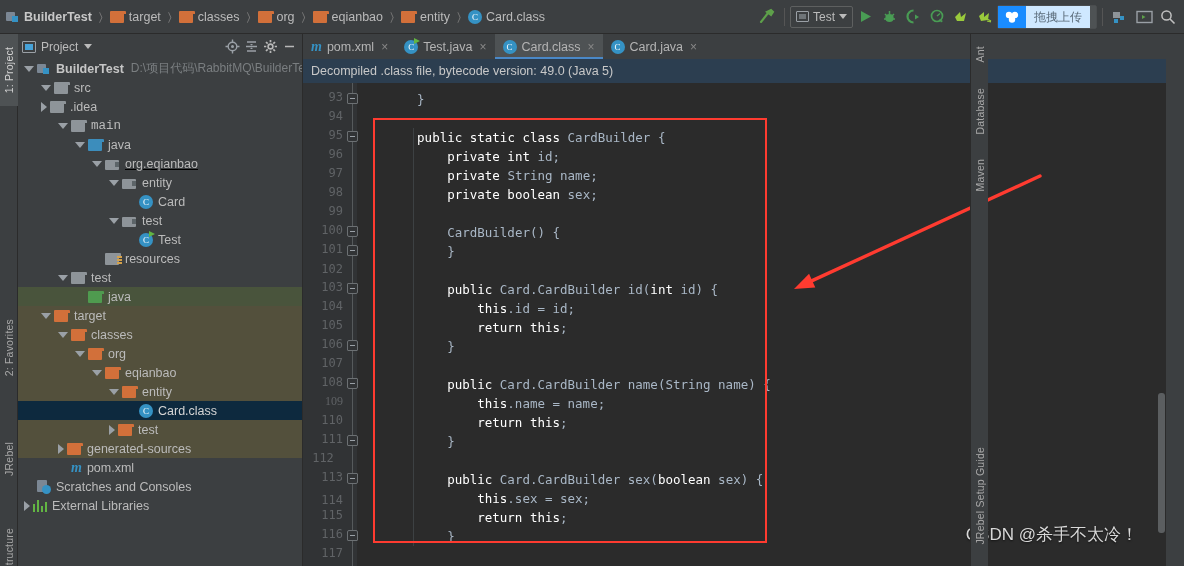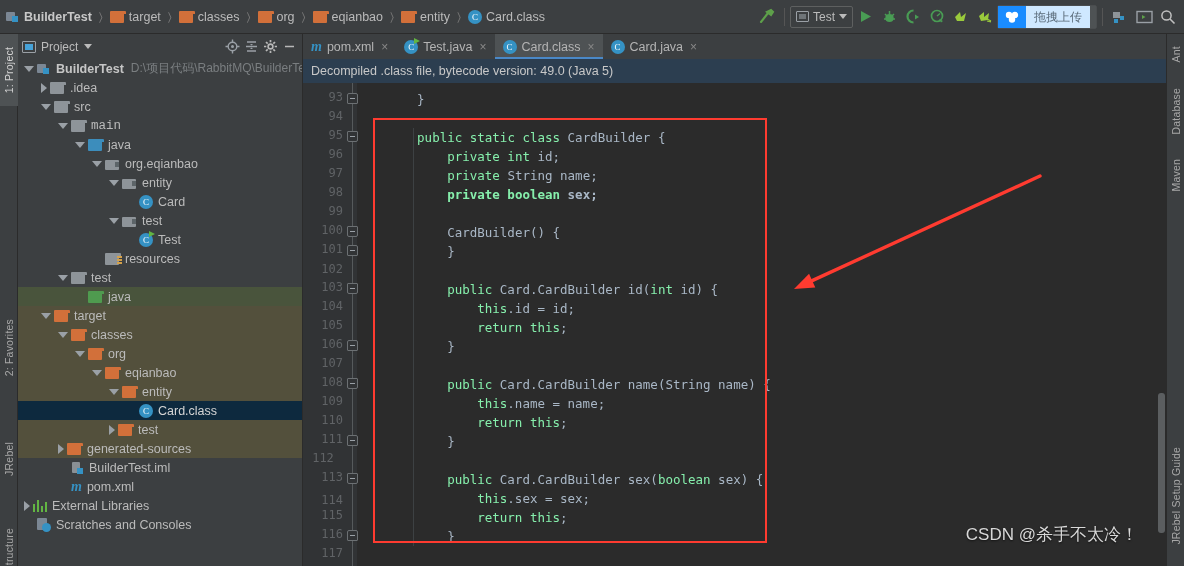--- a/index.html
+++ b/index.html
@@ -2,21 +2,21 @@
 <html><head>
 <meta charset="utf-8">
 <style>
   * { box-sizing: border-box; margin: 0; padding: 0; }
   html, body {
     width: 1184px; height: 566px;
     background: #3c3f41;
     font-family: "Liberation Sans", sans-serif;
     overflow: hidden;
   }
-  #app { position: relative; width: 1184px; height: 566px; }
+  #app { position: relative; width: 988px; height: 566px; }
 
   
   .topbar {
     position: absolute; left: 0; top: 0; width: 1184px; height: 34px;
     background: #3c3f41; border-bottom: 1px solid #2b2b2b;
     display: flex; align-items: center;
   }
   .crumbs { display: flex; align-items: center; padding-left: 4px; height: 34px; }
   .crumb { display: flex; align-items: center; height: 34px; padding: 0 2px; cursor: default; }
   .crumb-label { color: #bbbbbb; font-size: 12.5px; padding-left: 4px; white-space: nowrap; }
@@ -166,21 +166,21 @@
     position: absolute; right: 14px; font-size: 12px; color: #606366;
     font-family: "DejaVu Sans Mono", monospace; text-align: right; width: 40px;
   }
   .code-lines {
     position: absolute; left: 55px; top: 0; right: 0; height: 483px;
     font-family: "DejaVu Sans Mono", monospace; font-size: 12.5px;
   }
   .cl { position: absolute; left: 0; white-space: pre; height: 19px; line-height: 19px; }
   .indent-guide { position: absolute; width: 1px; background: #3d4143; }
 
-  .tk-kw { color: #86efac; }
+  .tk-kw { color: #ffffff; }
   .tk-plain { color: #a9b7c6; }
 
   .redbox {
     position: absolute; border: 2px solid #ff3b30; pointer-events: none;
   }
   .arrow-svg { position: absolute; left: 0; top: 0; pointer-events: none; }
 
   .vscroll {
     position: absolute; right: 1px; width: 7px; background: #5b5e60; border-radius: 3px;
   }
@@ -382,52 +382,52 @@
         <div class="trow" style="padding-left: 6px;">
           <span class="arrow "></span>
           <span class="ico ico-module">
             <span class="m1"></span>
             <span class="m2"></span>
           </span>
           <span class="tlabel bold">BuilderTest</span>
           <span class="tpath">D:\项目代码\RabbitMQ\BuilderTest</span>
         </div>
         <div class="trow" style="padding-left: 23px;">
+          <span class="arrow "></span>
+          <span class="ico ico-folder grey">
+            <span class="tab"></span>
+            <span class="body"></span>
+          </span>
+          <span class="tlabel">src</span>
+        </div>
+        <div class="trow" style="padding-left: 23px;">
           <span class="arrow closed"></span>
           <span class="ico ico-folder grey">
             <span class="tab"></span>
             <span class="body"></span>
           </span>
           <span class="tlabel">.idea</span>
         </div>
-        <div class="trow" style="padding-left: 23px;">
+        <div class="trow" style="padding-left: 40px; font-family: Liberation Mono, monospace;">
           <span class="arrow "></span>
           <span class="ico ico-folder grey">
             <span class="tab"></span>
             <span class="body"></span>
           </span>
-          <span class="tlabel">src</span>
-        </div>
-        <div class="trow" style="padding-left: 40px; font-family: Liberation Mono, monospace;">
-          <span class="arrow "></span>
-          <span class="ico ico-folder grey">
-            <span class="tab"></span>
-            <span class="body"></span>
-          </span>
           <span class="tlabel">main</span>
         </div>
         <div class="trow" style="padding-left: 57px;">
           <span class="arrow "></span>
           <span class="ico ico-folder blue">
             <span class="tab"></span>
             <span class="body"></span>
           </span>
           <span class="tlabel">java</span>
         </div>
-        <div class="trow" style="padding-left: 74px;">
+        <div class="trow" style="padding-left: 74px; text-decoration: underline;">
           <span class="arrow "></span>
           <span class="ico ico-pkg">
             <span class="body"></span>
             <span class="dot"></span>
           </span>
           <span class="tlabel">org.eqianbao</span>
         </div>
         <div class="trow" style="padding-left: 91px;">
           <span class="arrow "></span>
           <span class="ico ico-pkg">
@@ -537,48 +537,40 @@
         <div class="trow excluded" style="padding-left: 40px;">
           <span class="arrow closed"></span>
           <span class="ico ico-folder">
             <span class="tab"></span>
             <span class="body"></span>
           </span>
           <span class="tlabel">generated-sources</span>
         </div>
         <div class="trow" style="padding-left: 40px;">
           <span class="arrow none"></span>
-          <span class="ico ico-iml">
-            <span class="b"></span>
-            <span class="d"></span>
-          </span>
-          <span class="tlabel">BuilderTest.iml</span>
-        </div>
-        <div class="trow" style="padding-left: 40px;">
-          <span class="arrow none"></span>
           <span class="ico ico-m-xml">m</span>
           <span class="tlabel">pom.xml</span>
+        </div>
+        <div class="trow" style="padding-left: 6px;">
+          <span class="arrow none"></span>
+          <span class="ico ico-scratch">
+            <span class="p"></span>
+            <span class="c"></span>
+          </span>
+          <span class="tlabel">Scratches and Consoles</span>
         </div>
         <div class="trow" style="padding-left: 6px;">
           <span class="arrow closed"></span>
           <span class="ico ico-libs">
             <i style="height:8px"></i>
             <i style="height:12px"></i>
             <i style="height:6px"></i>
             <i style="height:10px"></i>
           </span>
           <span class="tlabel">External Libraries</span>
-        </div>
-        <div class="trow" style="padding-left: 6px;">
-          <span class="arrow none"></span>
-          <span class="ico ico-scratch">
-            <span class="p"></span>
-            <span class="c"></span>
-          </span>
-          <span class="tlabel">Scratches and Consoles</span>
         </div>
       </div>
   </div>
 
   <div class="editor-wrap">
     <div class="tabs" id="tabs">
         <div class="tab">
           <span class="ico ico-m-xml">m</span>
           <span>pom.xml</span>
           <span class="x">×</span>
@@ -612,21 +604,21 @@
             <div class="ln" style="top: 121px;">99</div>
             <div class="ln" style="top: 140px;">100</div>
             <div class="ln" style="top: 159px;">101</div>
             <div class="ln" style="top: 179px;">102</div>
             <div class="ln" style="top: 197px;">103</div>
             <div class="ln" style="top: 216px;">104</div>
             <div class="ln" style="top: 235px;">105</div>
             <div class="ln" style="top: 254px;">106</div>
             <div class="ln" style="top: 273px;">107</div>
             <div class="ln" style="top: 292px;">108</div>
-            <div class="ln" style="top: 311px;">109</div>
+            <div class="ln" style="top: 311px; font-family: Liberation Serif, serif;">109</div>
             <div class="ln" style="top: 330px;">110</div>
             <div class="ln" style="top: 349px;">111</div>
             <div class="ln" style="top: 368px; text-align: center;">112</div>
             <div class="ln" style="top: 387px;">113</div>
             <div class="ln" style="top: 410px;">114</div>
             <div class="ln" style="top: 425px;">115</div>
             <div class="ln" style="top: 444px;">116</div>
             <div class="ln" style="top: 463px;">117</div>
           </div>
       </div>
@@ -644,21 +636,21 @@
             <div class="fold-mark dn" style="top: 390px;"></div>
             <div class="fold-mark up" style="top: 447px;"></div>
           </div>
       </div>
       <div class="code-lines" id="codelines">
           <div class="cl" style="top: 7px; left: 59.08px;"><span class="tk-plain">}</span></div>
           <div class="cl" style="top: 26px; left: 29px;"></div>
           <div class="cl" style="top: 45px; left: 59.08px;"><span class="tk-kw">public static class </span><span class="tk-plain">CardBuilder {</span></div>
           <div class="cl" style="top: 64px; left: 89.16px;"><span class="tk-kw">private int </span><span class="tk-plain">id;</span></div>
           <div class="cl" style="top: 83px; left: 89.16px;"><span class="tk-kw">private </span><span class="tk-plain">String name;</span></div>
-          <div class="cl" style="top: 102px; left: 89.16px; font-weight: bold;"><span class="tk-kw">private boolean </span><span class="tk-plain">sex;</span></div>
+          <div class="cl" style="top: 102px; left: 89.16px;"><span class="tk-kw">private boolean </span><span class="tk-plain">sex;</span></div>
           <div class="cl" style="top: 121px; left: 29px;"></div>
           <div class="cl" style="top: 140px; left: 89.16px;"><span class="tk-plain">CardBuilder() {</span></div>
           <div class="cl" style="top: 159px; left: 89.16px;"><span class="tk-plain">}</span></div>
           <div class="cl" style="top: 178px; left: 29px;"></div>
           <div class="cl" style="top: 197px; left: 89.16px;"><span class="tk-kw">public </span><span class="tk-plain">Card.CardBuilder id(</span><span class="tk-kw">int </span><span class="tk-plain">id) {</span></div>
           <div class="cl" style="top: 216px; left: 119.24px;"><span class="tk-kw">this</span><span class="tk-plain">.id = id;</span></div>
           <div class="cl" style="top: 235px; left: 119.24px;"><span class="tk-kw">return this</span><span class="tk-plain">;</span></div>
           <div class="cl" style="top: 254px; left: 89.16px;"><span class="tk-plain">}</span></div>
           <div class="cl" style="top: 273px; left: 29px;"></div>
           <div class="cl" style="top: 292px; left: 89.16px;"><span class="tk-kw">public </span><span class="tk-plain">Card.CardBuilder name(String name) {</span></div>

